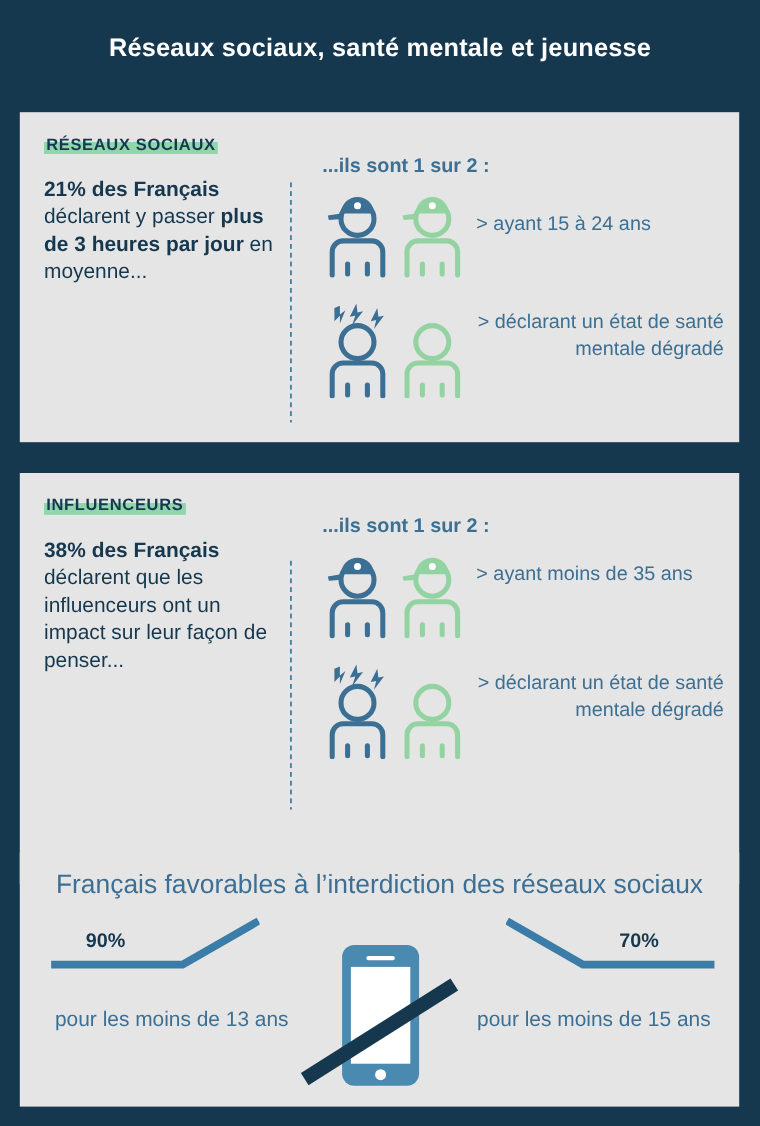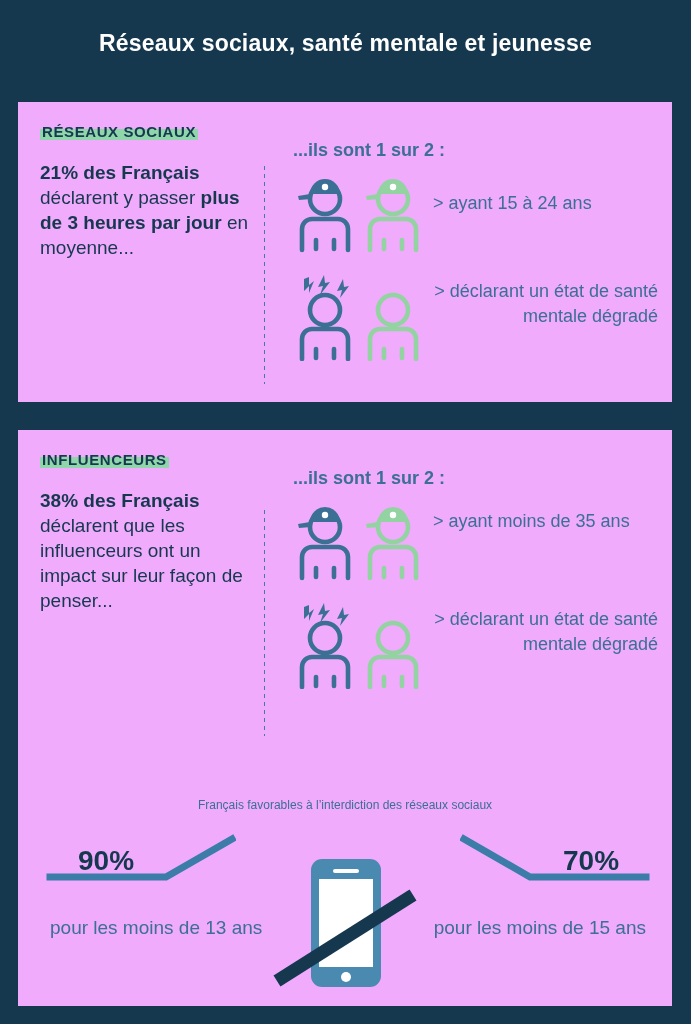--- a/index.html
+++ b/index.html
@@ -12,21 +12,21 @@
   .page{position:relative;width:691px;height:1024px;}
 
   
   .page-title{
     position:absolute;left:0;top:30px;width:691px;
     text-align:center;color:#ffffff;
     font-size:23px;font-weight:bold;letter-spacing:.2px;
   }
 
   
-  .card{position:absolute;left:18px;width:654px;background:#f0abfc;box-sizing:border-box;}
+  .card{position:absolute;left:18px;width:654px;background:#e5e5e5;box-sizing:border-box;}
   #card-social{top:102px;height:300px;}
   #card-influ{top:430px;height:374px;}
   #card-ban{top:775px;height:231px;}
 
   .card-inner{position:relative;width:100%;height:100%;}
 
   
   .left-col{position:absolute;left:22px;top:20px;width:218px;}
   .kicker{
     display:inline;
@@ -63,24 +63,24 @@
   .row-label{
     font-size:18px;line-height:25px;color:#3c6f94;
     padding-top:16px;
     text-align:right;
   }
   .row-label.tall{padding-top:6px;}
 
   
   .ban-head{
     position:absolute;left:0;top:16px;width:100%;text-align:center;
-    font-size:12px;line-height:28px;color:#3c6f94;
+    font-size:24px;line-height:28px;color:#3c6f94;
   }
   .pct{
-    position:absolute;font-size:28px;font-weight:bold;color:#16384f;
+    position:absolute;font-size:18px;font-weight:bold;color:#16384f;
   }
   #pct-left{left:60px;top:70px;}
   #pct-right{left:545px;top:70px;}
   .leg{
     position:absolute;font-size:19px;line-height:26px;color:#3c6f94;
   }
   #leg-left{left:32px;top:140px;text-align:right;}
   #leg-right{right:26px;top:140px;text-align:right;margin-left:24px;}
   .bracket{position:absolute;}
   #bracket-left{left:28px;top:58px;}

